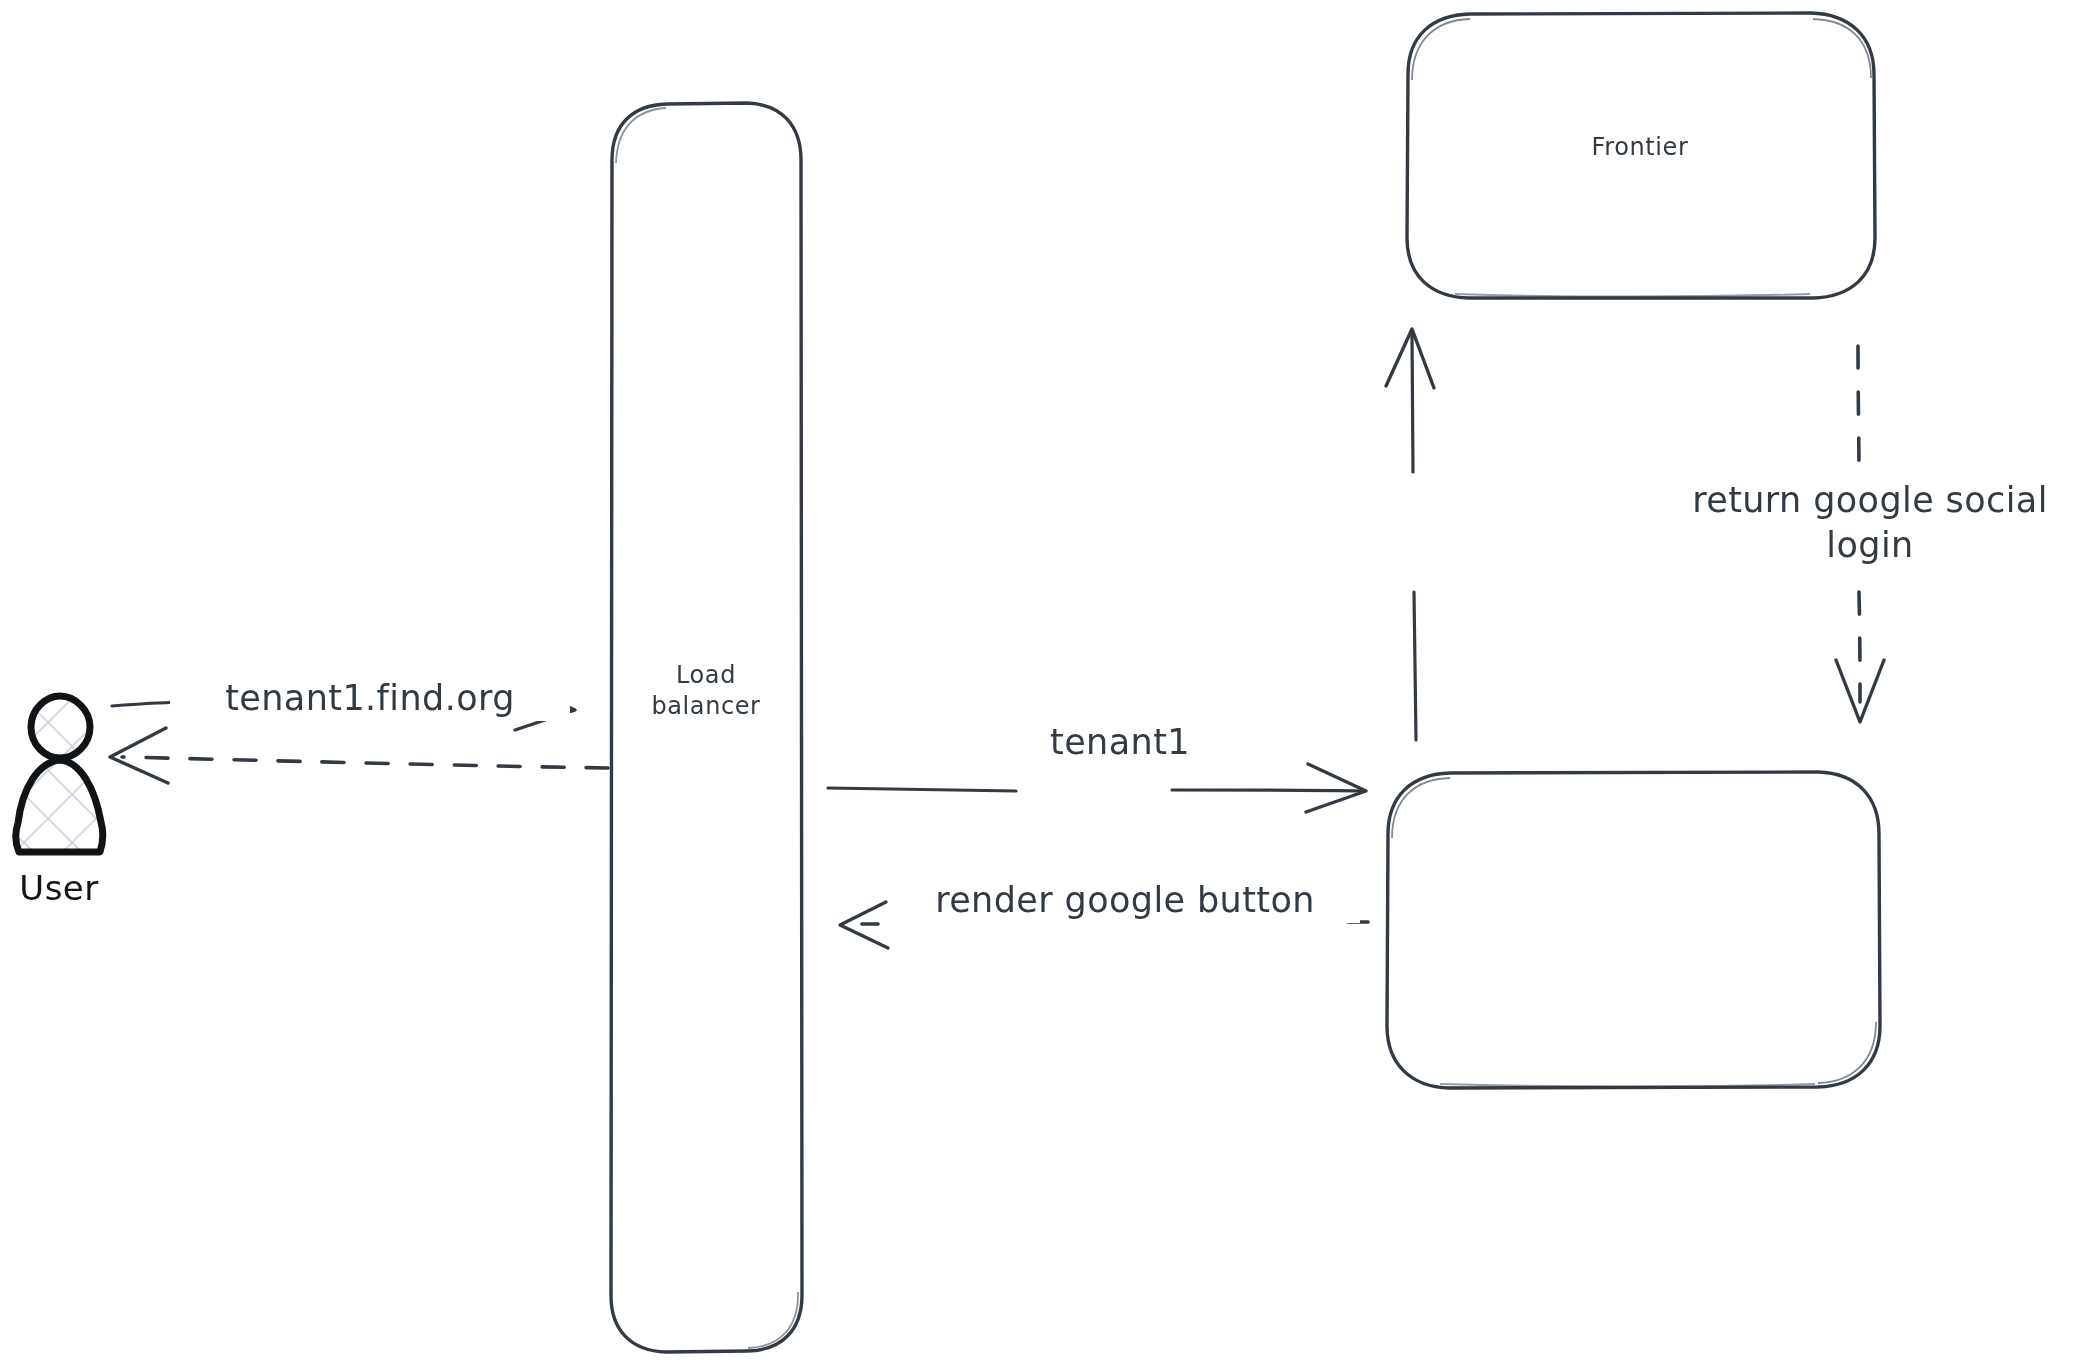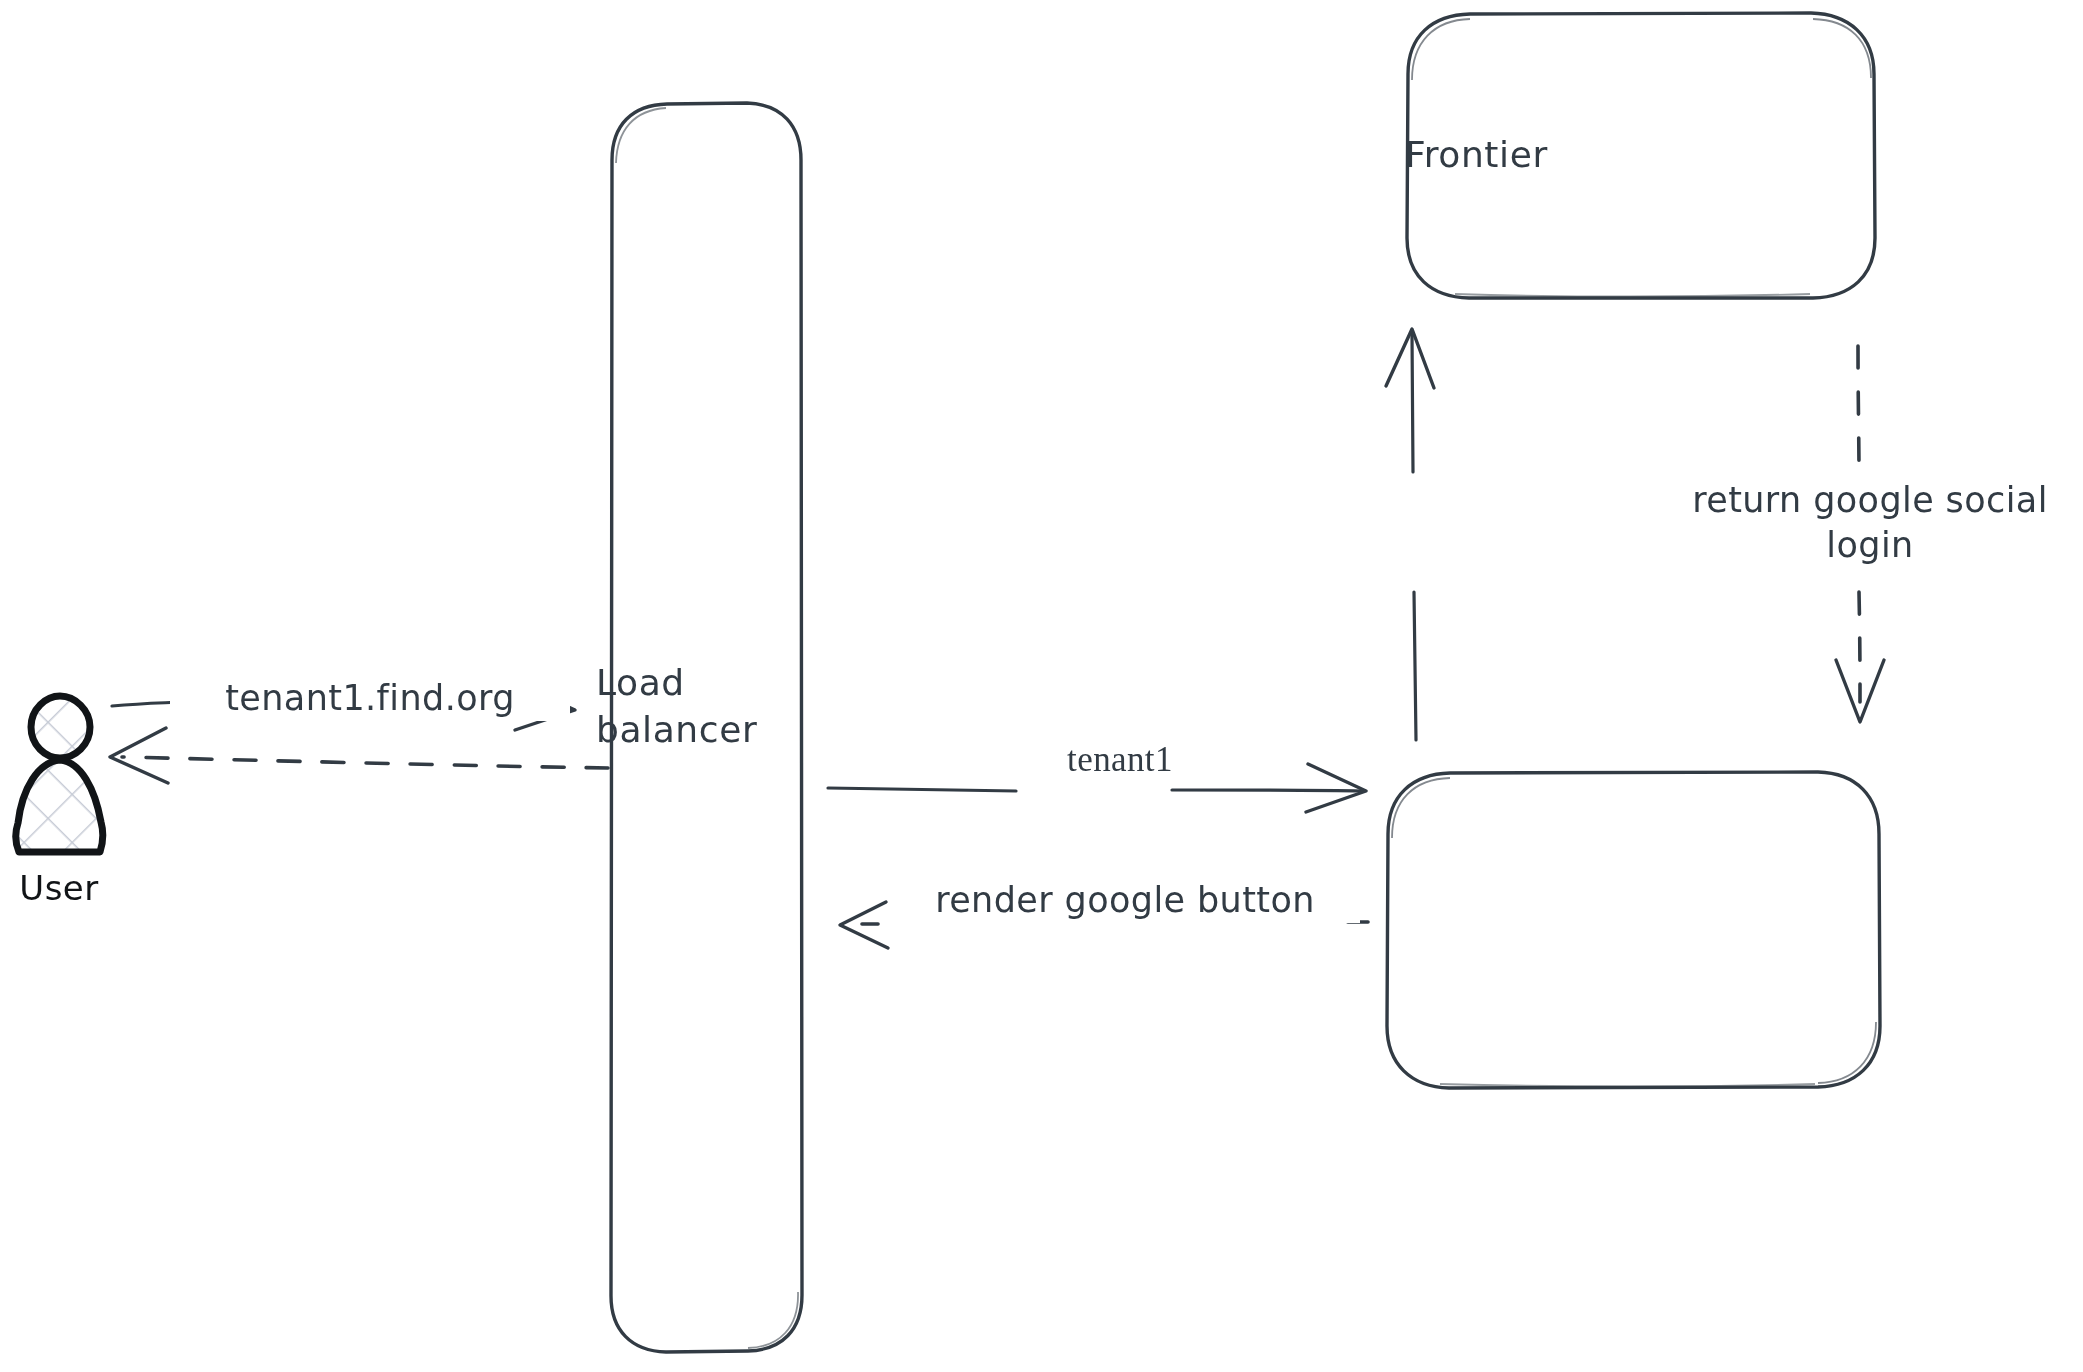--- a/index.html
+++ b/index.html
@@ -18,23 +18,24 @@
   }
   #canvas svg.layer {
     position: absolute;
     top: 0;
     left: 0;
     width: 2083px;
     height: 1372px;
   }
   .node-label {
     position: absolute;
+    text-align: center;
     color: #323b44;
     font-family: "DejaVu Sans", sans-serif;
-    font-size: 36px;
+    font-size: 24px;
     line-height: 1.30;
     letter-spacing: 0.6px;
     white-space: pre-line;
     pointer-events: none;
   }
   .edge-label {
     position: absolute;
     text-align: center;
     color: #323b44;
     font-family: "DejaVu Sans", sans-serif;
@@ -52,21 +53,21 @@
     font-family: "DejaVu Sans", sans-serif;
     font-size: 34px;
     letter-spacing: 0.5px;
   }
   
   .lb-label      { left: 596px; top: 660px;  width: 220px; }
   .frontier-label{ left: 1405px; top: 132px; width: 470px; }
   .fm-label      { left: 1385px; top: 898px; width: 495px; }
   
   .lbl-tenant-acme   { left: 170px;  top: 676px;  width: 400px; }
-  .lbl-tenant1       { left: 1020px; top: 738px;  width: 200px; font-family: Liberation Serif, serif; }
+  .lbl-tenant1       { left: 1020px; top: 720px;  width: 200px; }
   .lbl-render-google { left: 890px;  top: 878px;  width: 470px; }
   .lbl-find-auth     { left: 1215px; top: 478px;  width: 420px; }
   .lbl-return-google { left: 1660px; top: 478px;  width: 420px; }
   .lbl-user          { left: 0px;    top: 868px;  width: 118px; }
 </style>
 </head>
 <body>
 
 <div id="canvas">
 

